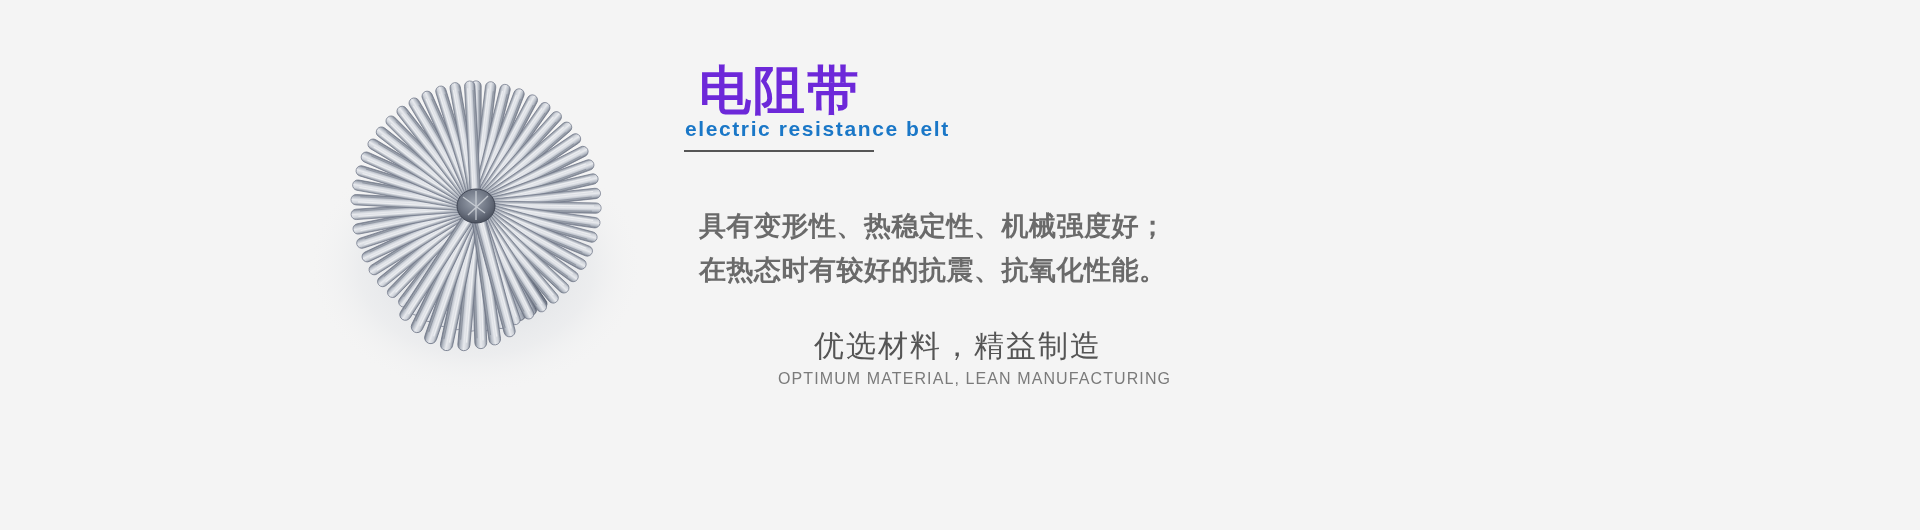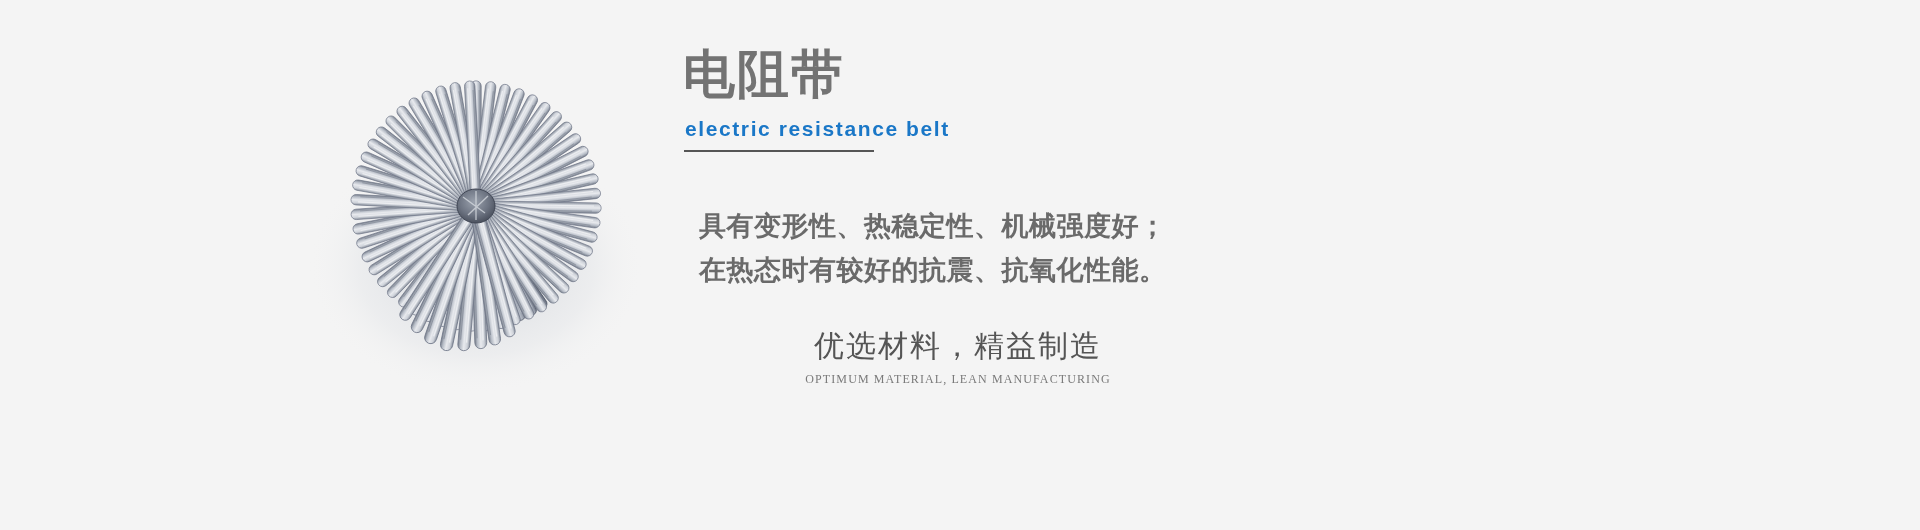--- a/index.html
+++ b/index.html
@@ -48,25 +48,25 @@
     left: 683px;
     top: 0;
     width: 900px;
     height: 530px;
   }
 
   .title-cn {
     position: absolute;
     left: 0;
     top: 48px;
-    margin: 0;
+    margin: 16px;
     font-size: 52px;
     line-height: 1;
     font-weight: bold;
-    color: #737373;
+    color: #6d28d9;
     letter-spacing: 2px;
     white-space: nowrap;
     font-family: "DejaVu Sans", "Liberation Sans", sans-serif;
   }
 
   .title-en {
     position: absolute;
     left: 2px;
     top: 118px;
     margin: 0;
@@ -122,26 +122,26 @@
     line-height: 40px;
     font-weight: normal;
     color: #555555;
     letter-spacing: 2px;
     white-space: nowrap;
     font-family: "DejaVu Sans", "Liberation Sans", sans-serif;
   }
   .tagline-en {
     display: block;
     margin: 4px 0 17px 0;
-    font-size: 12px;
+    font-size: 16px;
     line-height: 14px;
     color: #7a7a7a;
     letter-spacing: 1.1px;
     white-space: nowrap;
-    font-family: Liberation Serif, serif;
+    font-family: Liberation Sans, sans-serif;
   }
 </style>
 </head>
 <body>
 
 <div class="banner">
 
   <div class="product-figure">
     <div class="coil-stage">
       <svg class="coil-svg" viewBox="0 0 360 330">

